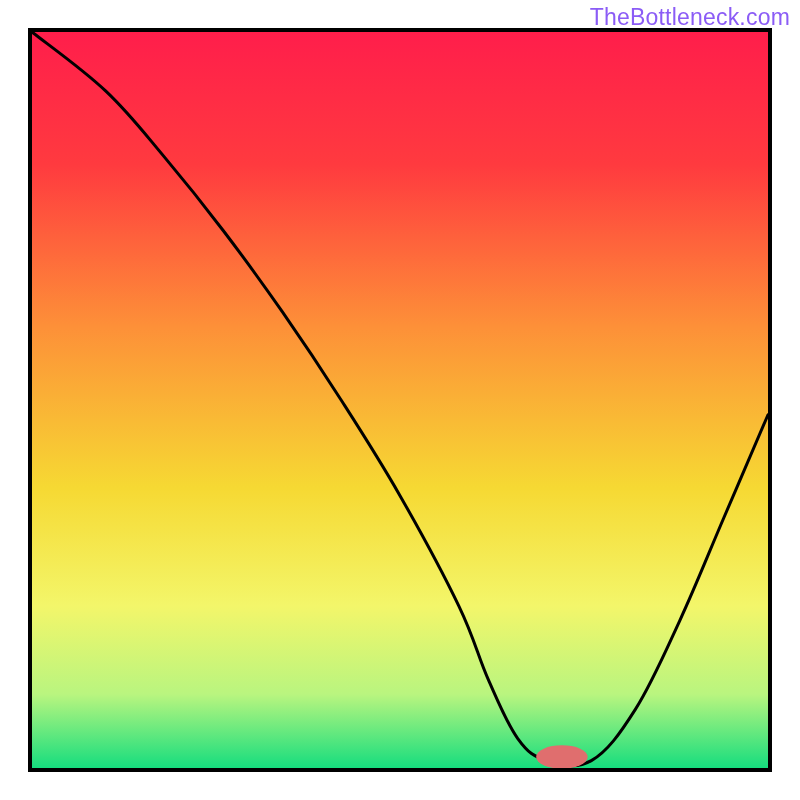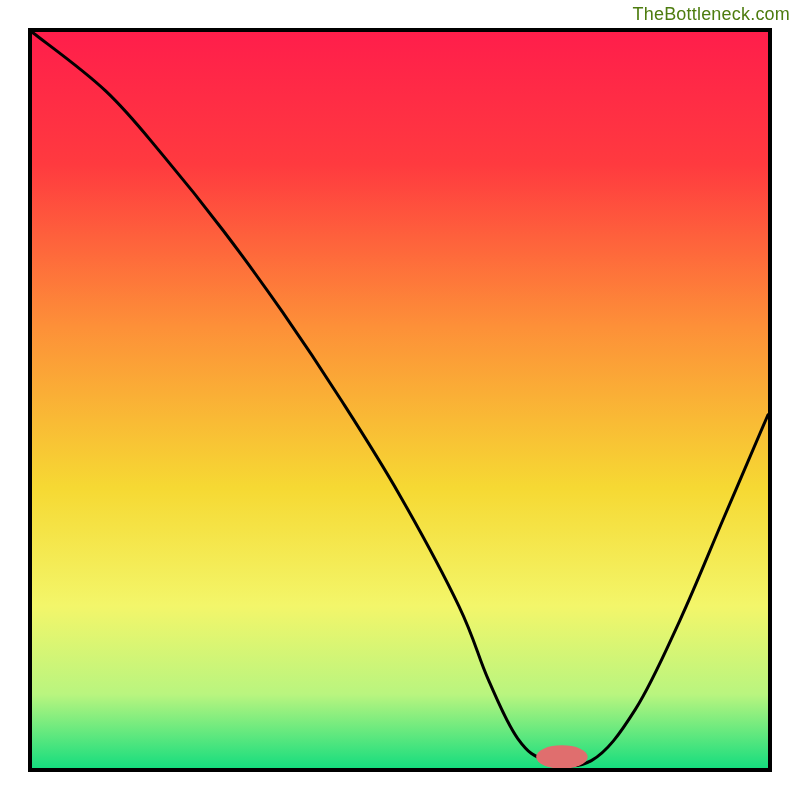--- a/index.html
+++ b/index.html
@@ -8,22 +8,22 @@
     width: 800px;
     height: 800px;
     background: #ffffff;
     font-family: Arial, Helvetica, sans-serif;
     overflow: hidden;
   }
   .watermark {
     position: absolute;
     top: 4px;
     right: 10px;
-    font-size: 18px;
-    color: #4d7c0f;
+    font-size: 23px;
+    color: #8b5cf6;
     font-weight: 500;
     letter-spacing: 0.2px;
     z-index: 10;
   }
   .frame {
     position: absolute;
     top: 28px;
     left: 28px;
     width: 744px;
     height: 744px;

